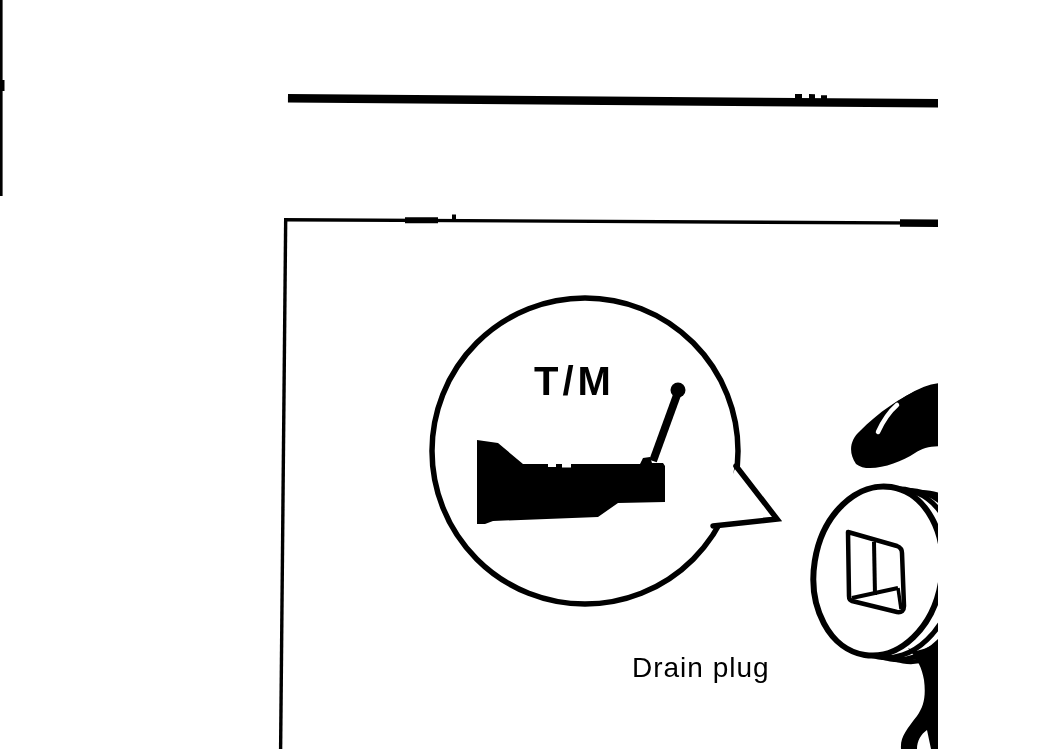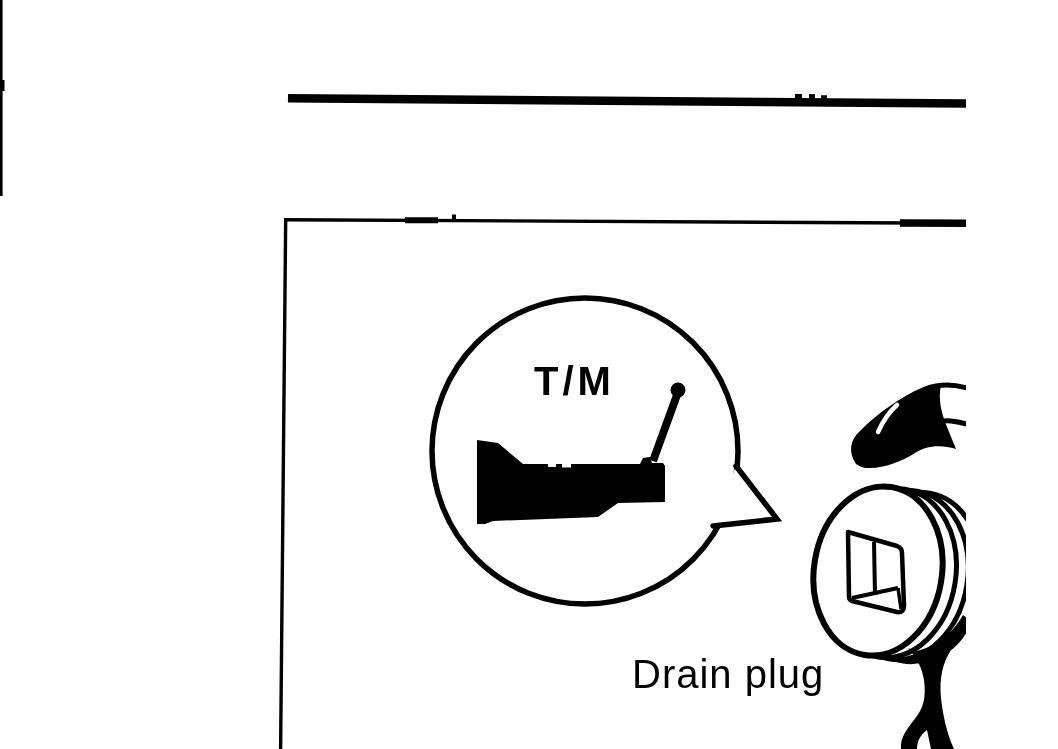--- a/index.html
+++ b/index.html
@@ -7,21 +7,20 @@
     padding: 0;
     background: #ffffff;
   }
   .page {
     position: relative;
     width: 938px;
     height: 749px;
     background: #ffffff;
     overflow: hidden;
     font-family: "Liberation Sans", sans-serif;
-    padding-left: 28px;
   }
   .art {
     position: absolute;
     left: 0;
     top: 0;
   }
   .label {
     position: absolute;
     color: #000;
     line-height: 1;
@@ -30,21 +29,21 @@
   .tm-label {
     left: 534px;
     top: 361px;
     font-size: 40px;
     font-weight: bold;
     letter-spacing: 4px;
   }
   .caption-label {
     left: 632px;
     top: 654px;
-    font-size: 40px;
+    font-size: 28px;
     font-weight: 400;
     letter-spacing: 1px;
   }
 </style>
 </head>
 <body>
 
 <div class="page">
 
   <svg class="art" width="1058" height="749" viewBox="0 0 1058 749">

